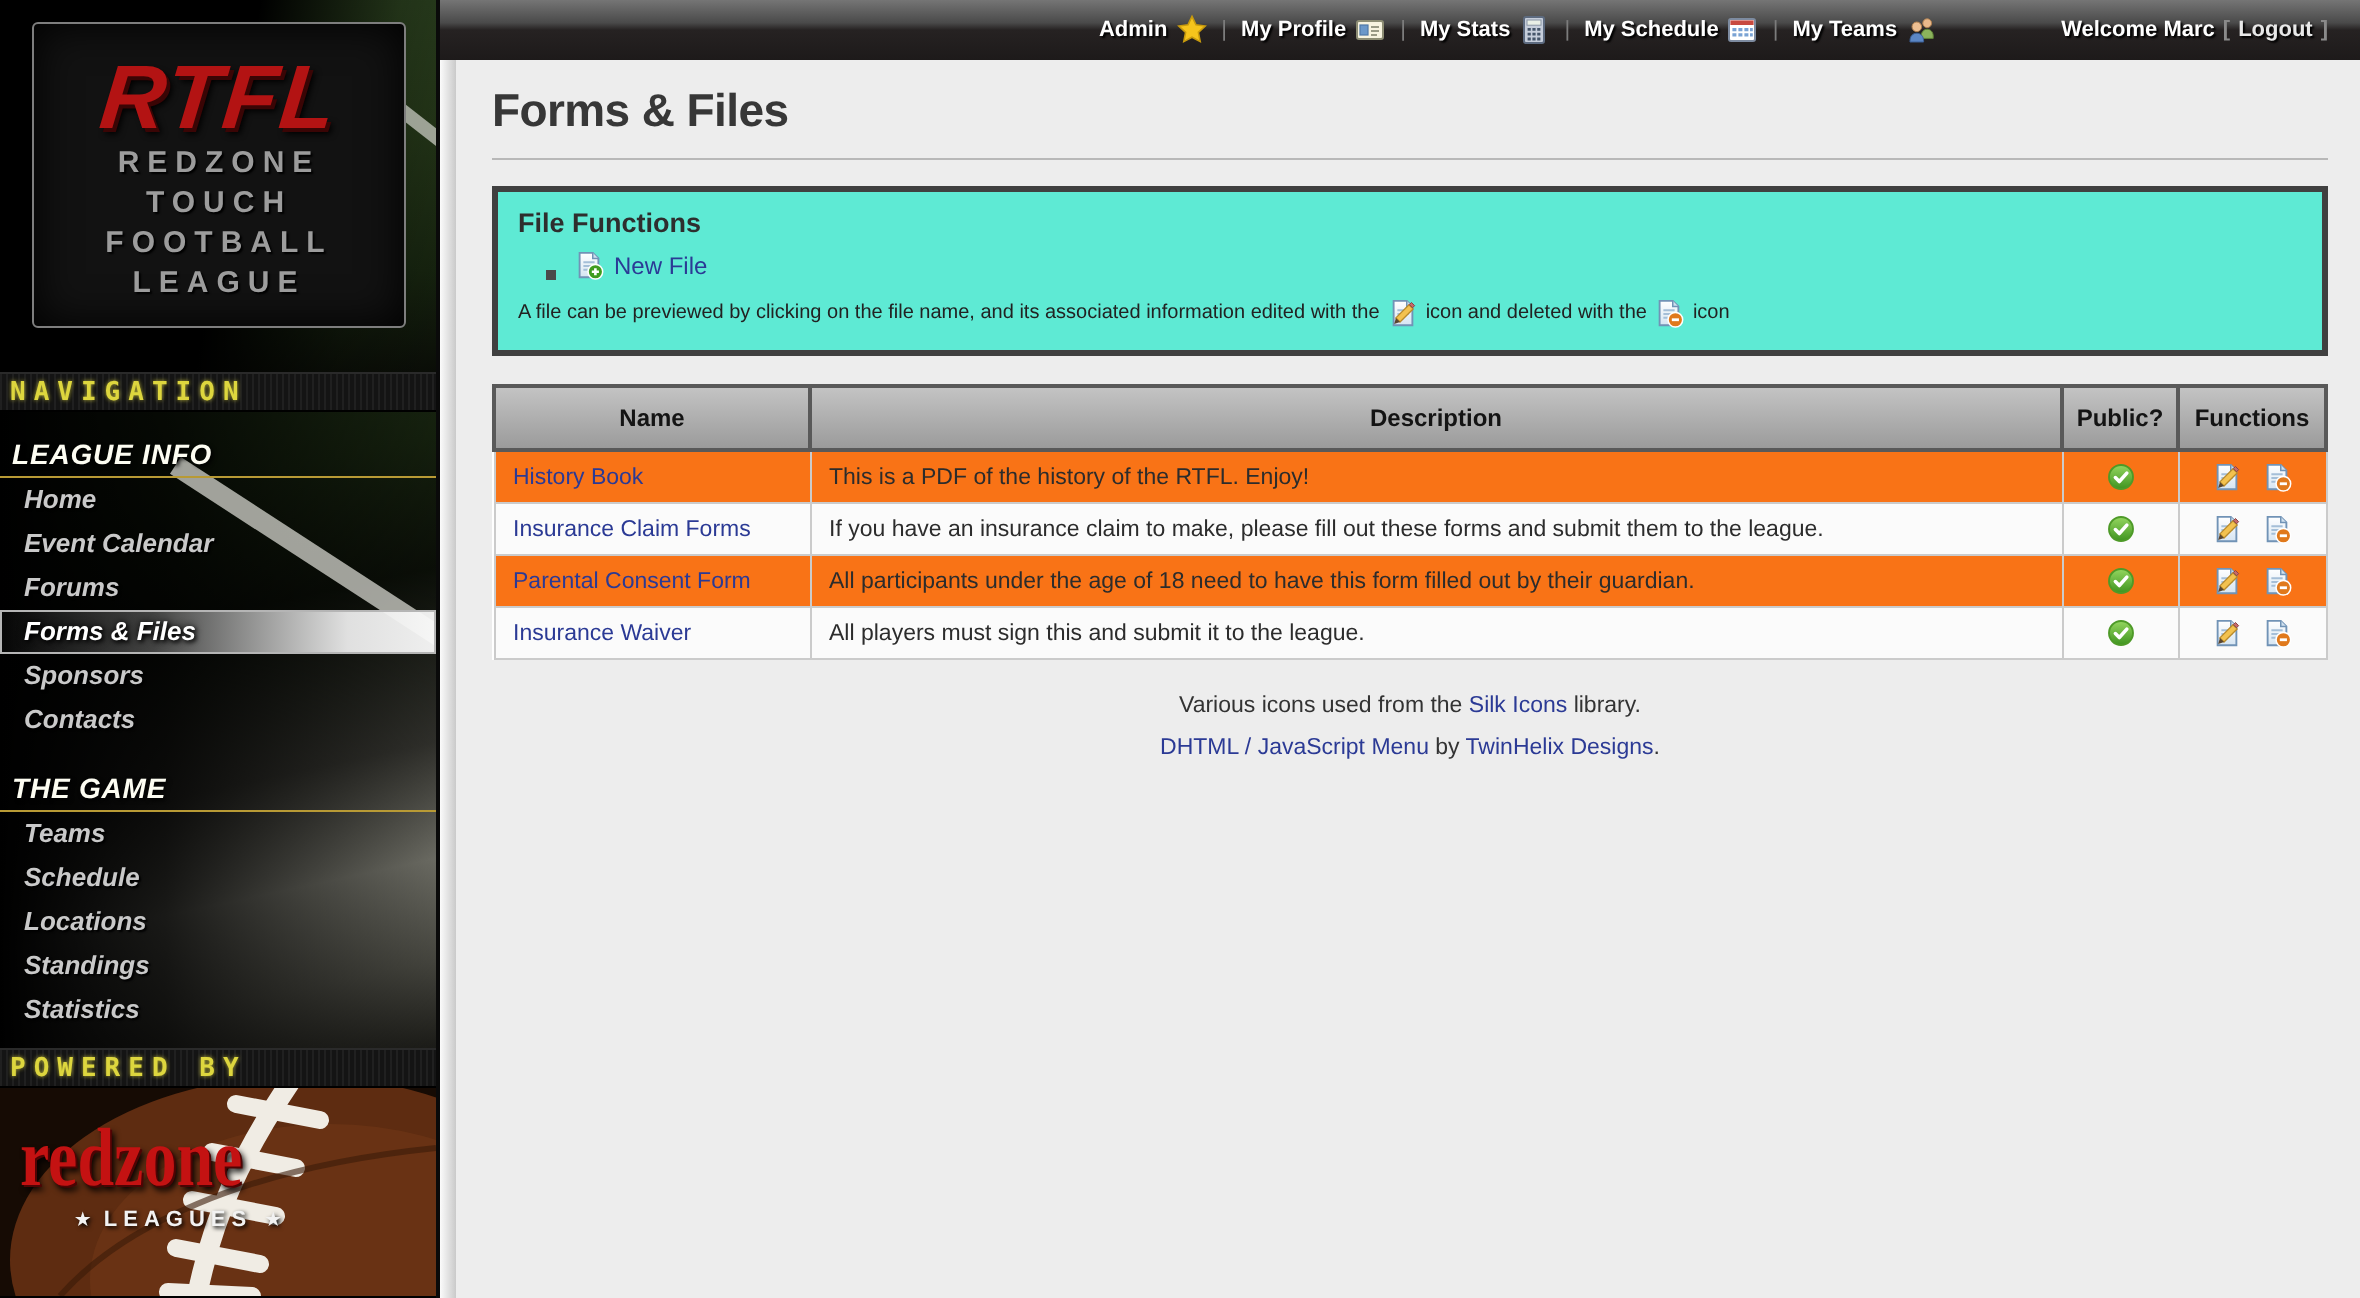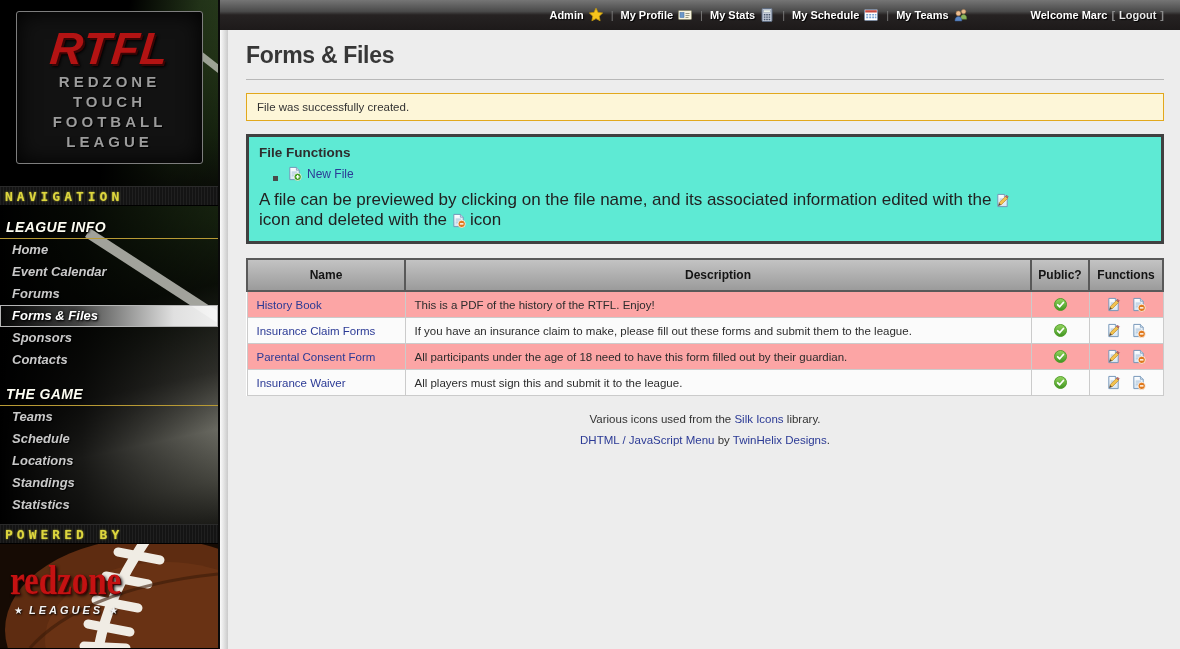--- a/index.html
+++ b/index.html
@@ -32,21 +32,21 @@
   .menu-header { position:relative; margin-top:4px; padding:3px 0 3px 6px; font-size:14px; line-height:16px; font-weight:bold; color:#fdfdf2; letter-spacing:.4px; text-shadow:1px 1px 2px #000; border-bottom:1px solid #b89a35; }
   .menu-header.second { margin-top:12px; }
   .menu-item { position:relative; display:block; padding:4px 0 4px 12px; font-size:13px; line-height:14px; font-weight:bold; color:#c9c9c9; text-decoration:none; cursor:pointer; text-shadow:1px 1px 1px #000; }
   .menu-item.active { border:1px solid #b5b5b5; padding:3px 0 3px 11px;
     background:linear-gradient(90deg, rgba(25,25,25,.25) 0%, rgba(120,120,120,.55) 35%, rgba(235,235,235,.95) 80%, rgba(250,250,250,.95) 100%);
     color:#fff; text-shadow:1px 1px 2px #000, 0 0 4px #000; }
 
   .powered-logo { position:relative; height:104px; background:#140a04; overflow:hidden; }
   .powered-logo svg.fb { position:absolute; left:0; top:0; }
   .rz-brand { position:absolute; left:10px; top:20px; font-size:33px; line-height:33px; font-weight:bold; letter-spacing:0; color:#c41212; font-family:"Liberation Serif","DejaVu Serif",serif; transform:scaleY(1.25); text-shadow:1px 1px 0 #4d0404, 2px 2px 3px #000; }
-  .rz-sub { position:absolute; left:14px; top:60px; width:130px; text-align:left; font-size:11px; font-weight:bold; letter-spacing:3px; color:#f2f2f2; text-shadow:1px 1px 2px #000;font-style:italic; }
+  .rz-sub { position:absolute; left:24px; top:60px; width:130px; text-align:center; font-size:11px; font-weight:bold; letter-spacing:3px; color:#f2f2f2; text-shadow:1px 1px 2px #000; }
   .rz-sub .star { color:#f2f2f2; font-size:10px; letter-spacing:0; }
 
   
   .topbar { position:absolute; left:220px; top:0; width:960px; height:30px;
     background:linear-gradient(#757575 0%, #4a4a4a 38%, #262222 50%, #1d1a1a 100%);
     display:flex; align-items:center; justify-content:flex-end; padding-right:12px;
     font-size:11px; font-weight:bold; color:#fff; }
   .tb-item { display:inline-flex; align-items:center; gap:4px; cursor:pointer; color:#fff; text-decoration:none; text-shadow:1px 1px 1px #000; }
   .tb-sep { color:#7c7c7c; margin:0 7px; font-weight:normal; }
   .tb-welcome { margin-left:62px; text-shadow:1px 1px 1px #000;text-align:right; }
@@ -59,27 +59,27 @@
   .content { position:absolute; left:228px; top:30px; width:952px; height:619px; background:#ededed; padding:8px 16px 0 18px; }
   h1.page-title { font-size:23px; font-weight:bold; color:#373737; padding:4px 0 10px; border-bottom:1px solid #b8b8b8; margin-bottom:13px; letter-spacing:-.3px; }
 
   .flash { background:#fdf6d8; border:1px solid #e2a81c; padding:7px 10px; font-size:11.5px; color:#333; margin-bottom:13px; }
 
   .file-functions { background:#5eead4; border:3px solid #404040; padding:8px 10px 11px; }
   .file-functions h2 { font-size:13.5px; font-weight:bold; color:#2e2e2e; margin-bottom:6px; }
   .ff-item { display:flex; align-items:flex-end; margin:2px 0 9px 14px; }
   .bullet { width:5px; height:5px; background:#4a4a4a; margin-right:9px; }
   .ff-item a { color:#2b3a95; font-size:12px; text-decoration:none; cursor:pointer; margin-left:5px; }
-  .ff-note { font-size:17px; color:#222; display:flex; align-items:center; flex-wrap:wrap; }
+  .ff-note { font-size:10px; color:#222; display:flex; align-items:center; flex-wrap:wrap; }
   .inline-icon { width:15px; height:15px; margin:0 4px; vertical-align:middle; }
 
   table.files-table { width:100%; margin-top:14px; border-collapse:collapse; background:#fff; }
   table.files-table thead th { background:linear-gradient(#c3c3c3,#9b9b9b); border:2px solid #595959; font-size:12px; font-weight:bold; color:#141414; text-align:center; padding:8px 0; }
   table.files-table tbody td { border:1px solid #cbcbcb; font-size:11.5px; color:#2c2c2c; padding:5px 9px; height:24px; }
-  table.files-table tbody tr.odd td { background:#fca5a5; }
+  table.files-table tbody tr.odd td { background:#f97316; }
   table.files-table tbody tr.even td { background:#fbfbfb; }
   td.name a { color:#2b3a95; text-decoration:none; cursor:pointer; }
   td.pub { text-align:center; }
   td.fn { text-align:center; white-space:nowrap; }
   td.fn .icn { margin:0 3px; }
   .icn { width:15px; height:15px; vertical-align:middle; }
   col.c-name { width:158px; } col.c-pub { width:58px; } col.c-fn { width:74px; }
 
   .credits { text-align:center; margin-top:17px; font-size:11.5px; color:#333; }
   .credits p { margin-bottom:9px; }
@@ -248,21 +248,20 @@
   <span class="tb-bracket">[</span>
   <a class="tb-logout">Logout</a>
   <span class="tb-bracket">]</span>
 </header>
 
 <div class="edge-strip"></div>
 
 <main class="content">
   <h1 class="page-title">Forms &amp; Files</h1>
 
-  <div class="flash">File was successfully created.</div>
 
   <section class="file-functions">
     <h2>File Functions</h2>
     <div class="ff-item">
       <span class="bullet"></span>
       <svg class="icn">
           <use href="#icon-page-add"></use>
         </svg>
       <a>New File</a>
     </div>

